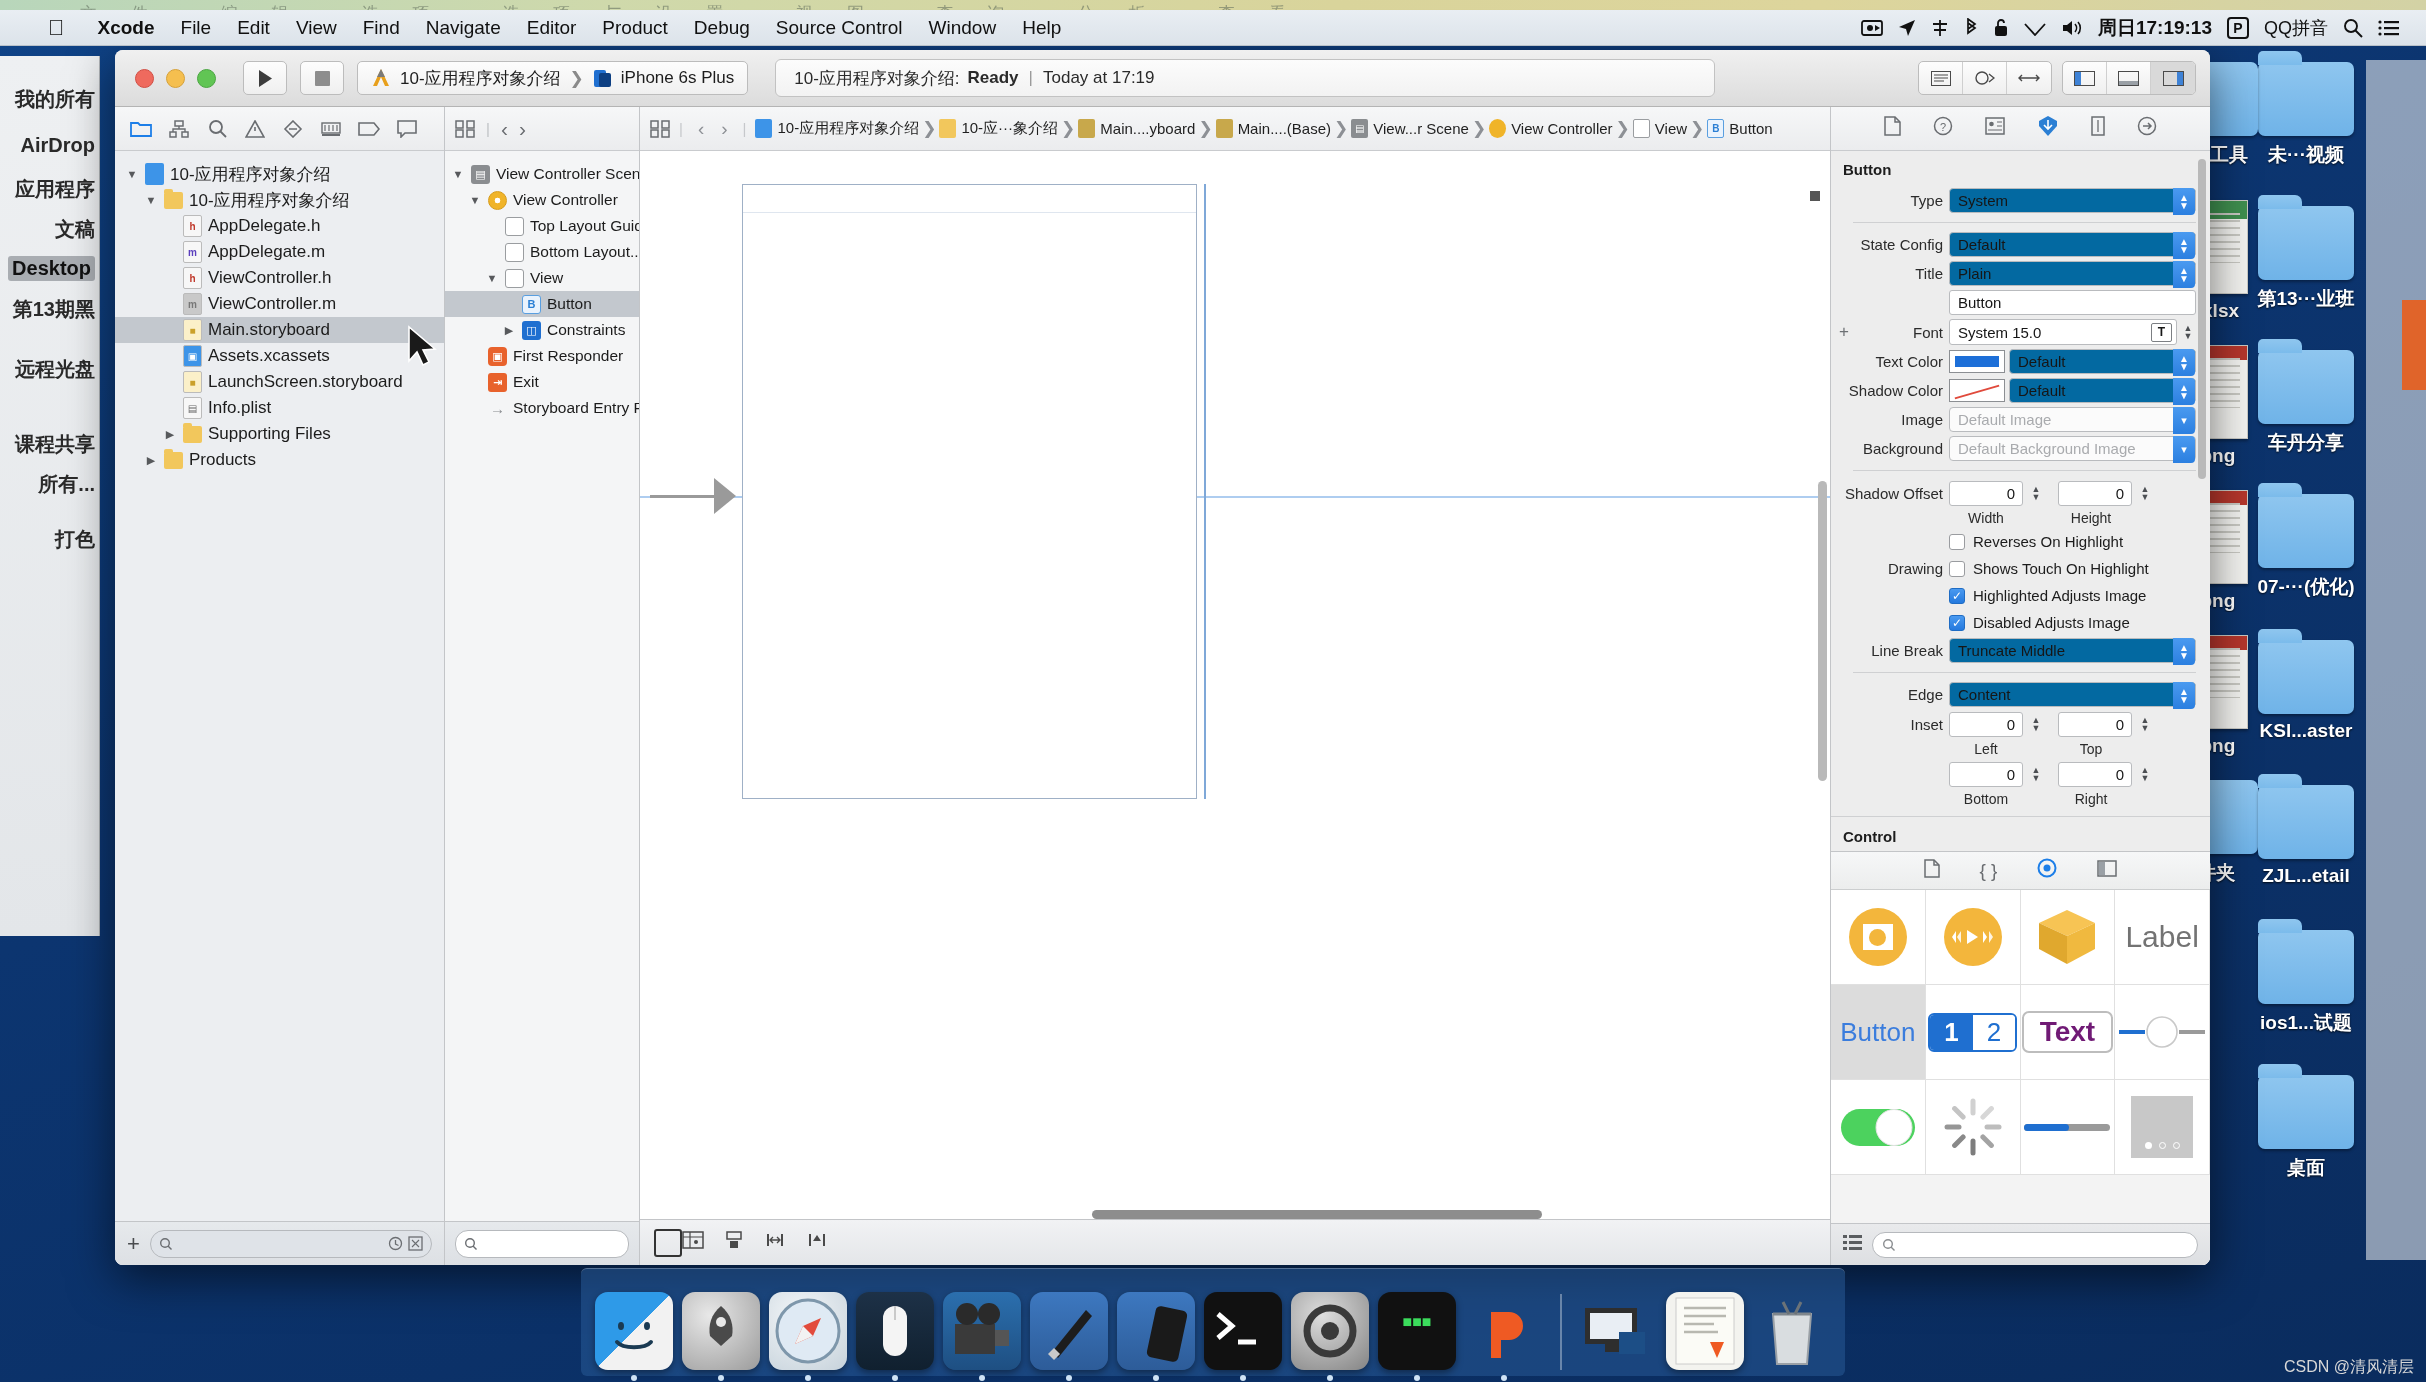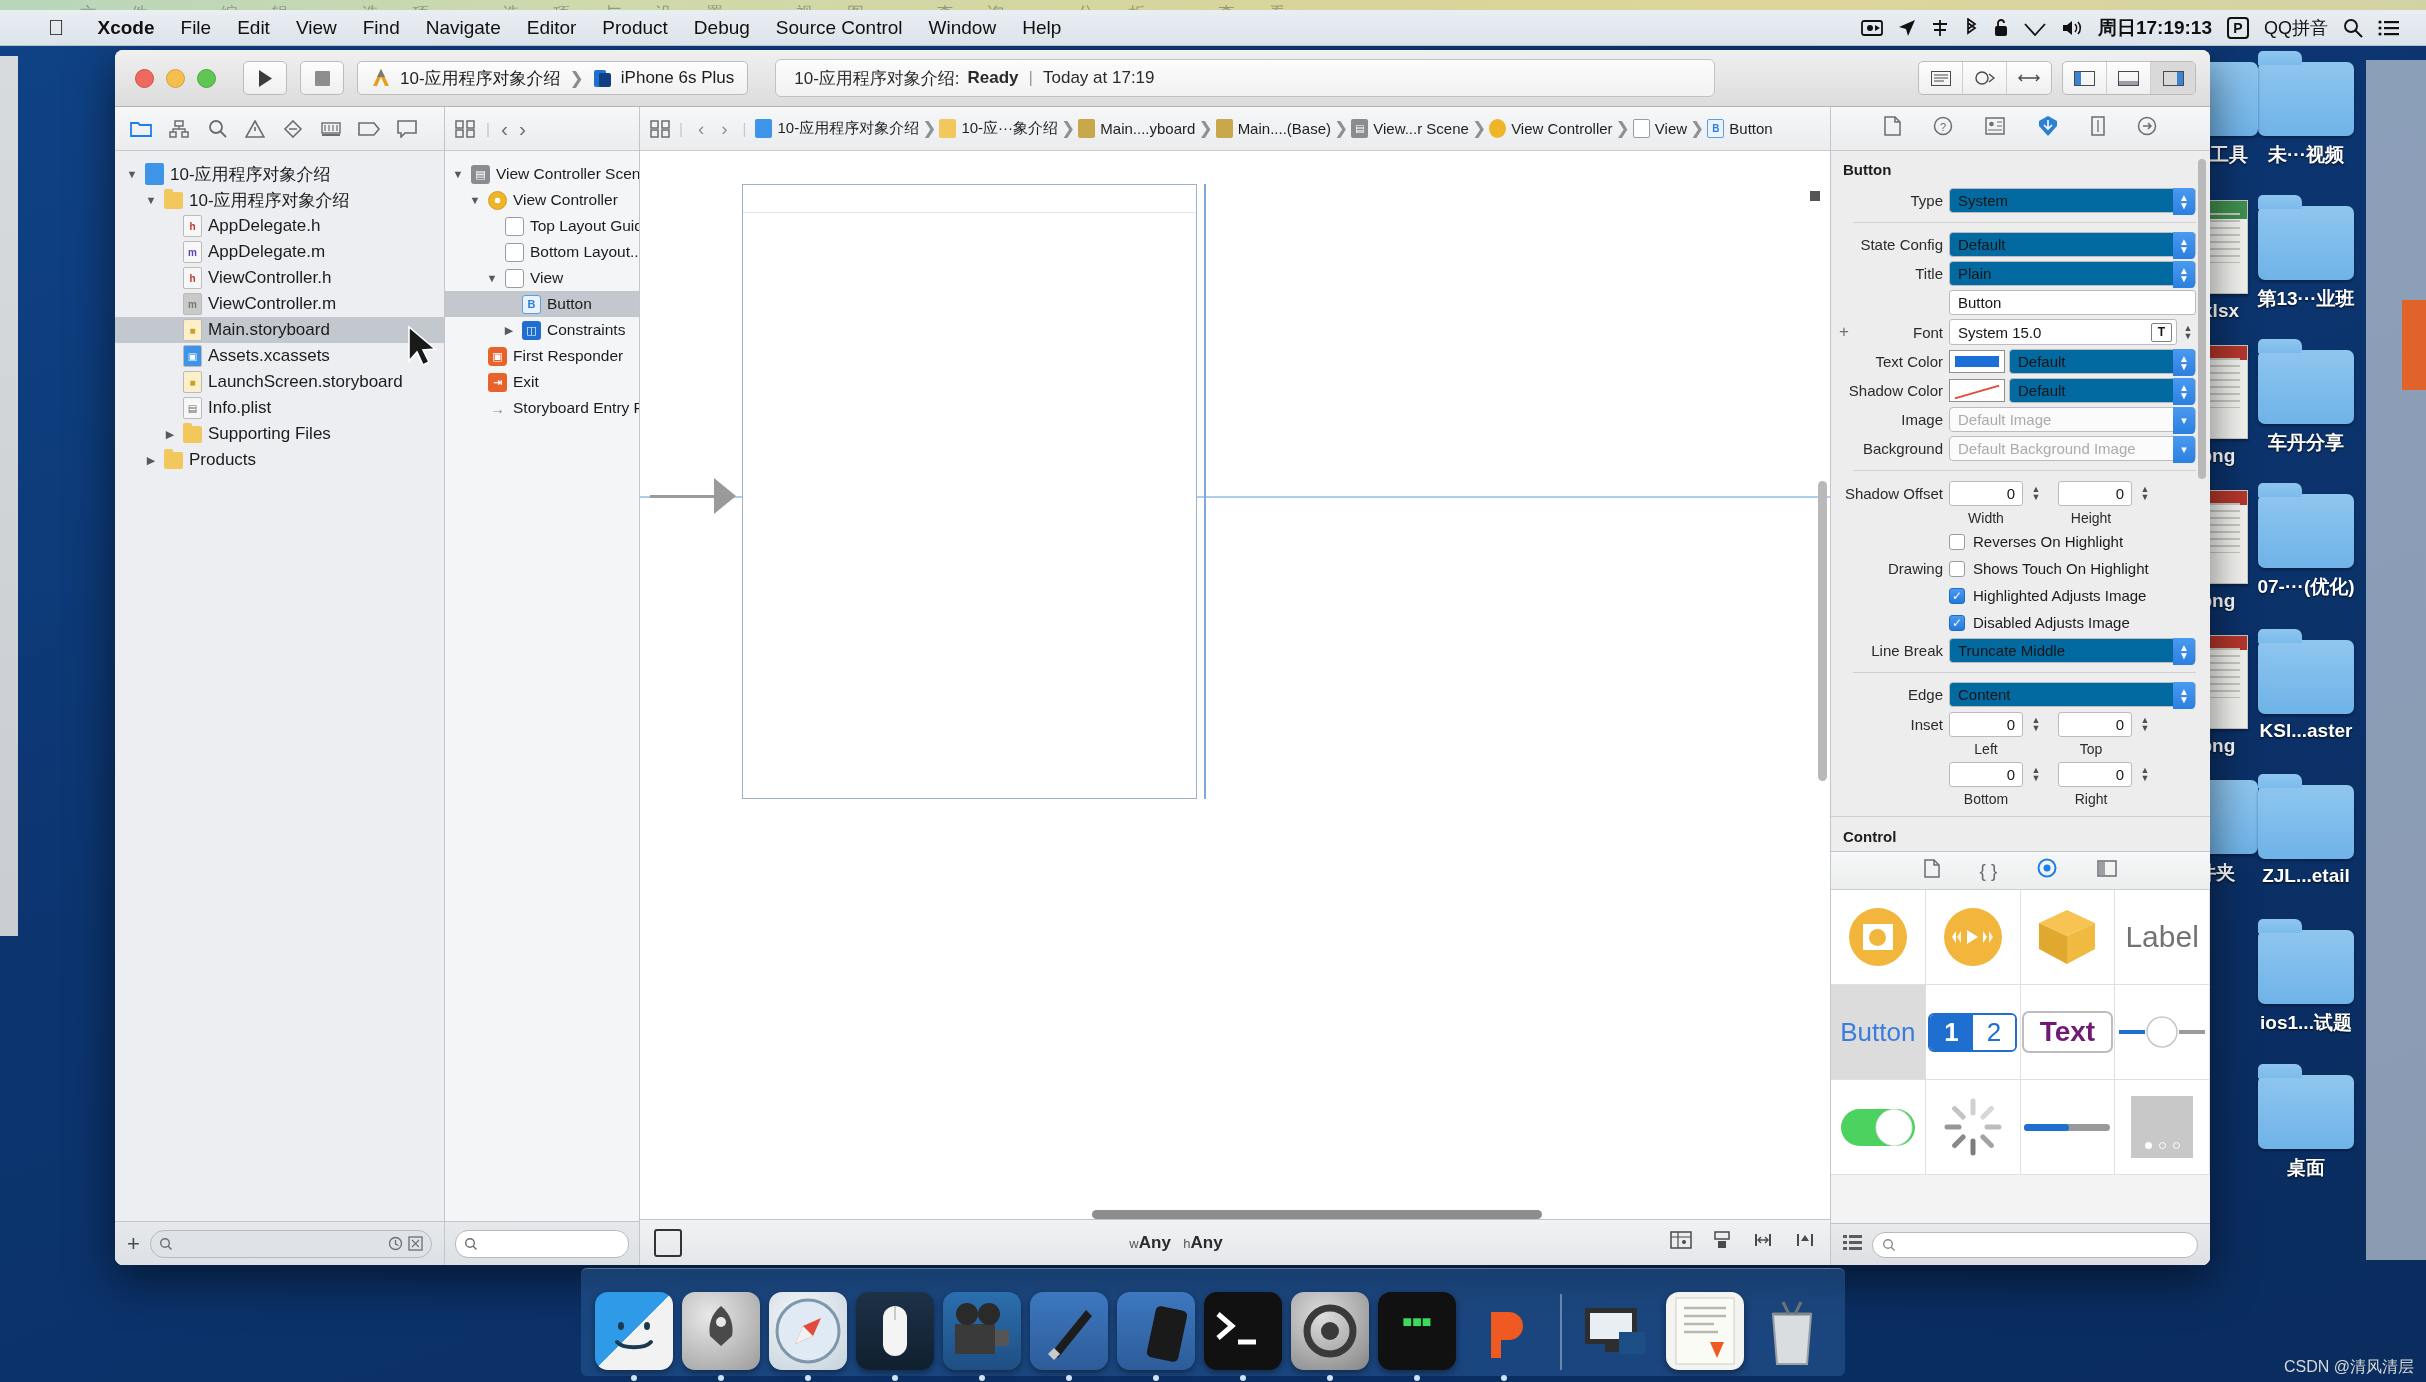--- a/index.html
+++ b/index.html
@@ -426,20 +426,32 @@
   </div>
   <div class="dicon" style="left:2246px; top:1075px;">
     <div class="folder"></div>
     <div class="lbl">桌面</div>
   </div>
 
   <div class="ghost-right"></div>
   <div class="orange-tab"></div>
 
   <div id="finder-left-strip"></div>
+  <div id="finder-left">
+    <div class="fsb" style="top:30px;">我的所有</div>
+    <div class="fsb" style="top:78px;">AirDrop</div>
+    <div class="fsb" style="top:120px;">应用程序</div>
+    <div class="fsb" style="top:160px;">文稿</div>
+    <div class="fsb sel" style="top:200px;">Desktop</div>
+    <div class="fsb" style="top:240px;">第13期黑</div>
+    <div class="fsb" style="top:300px;">远程光盘</div>
+    <div class="fsb" style="top:375px;">课程共享</div>
+    <div class="fsb" style="top:415px;">所有...</div>
+    <div class="fsb" style="top:470px;">打色</div>
+  </div>
 </div>
 
 <div id="menubar">
   <div class="apple"></div>
   <div class="mi app">Xcode</div>
   <div class="mi">File</div>
   <div class="mi">Edit</div>
   <div class="mi">View</div>
   <div class="mi">Find</div>
   <div class="mi">Navigate</div>
@@ -878,24 +890,20 @@
         </div>
 
         <div class="canvas-corner-dot"></div>
 
         <div id="canvas-scroll-v"></div>
       </div>
 
       <div id="editorbottom" style="position:relative;">
         <div class="hscroll"></div>
         <div class="devicebtn"></div>
-        <div class="sizeclass">
-          <span class="s">w</span><b>Any</b>
-          <span class="s" style="margin-left:8px;">h</span><b>Any</b>
-        </div>
         <div class="tools">
           <span>
             <svg width="22" height="18" viewBox="0 0 22 18">
                 <rect x="1" y="1" width="20" height="16" fill="none" stroke="#4a4a4a" stroke-width="1.5"></rect>
                 <path d="M1 6h20M8 1v16" stroke="#4a4a4a" stroke-width="1.2"></path>
                 <circle cx="14" cy="11" r="2" fill="#4a4a4a"></circle>
               </svg>
           </span>
           <span>
             <svg width="20" height="18" viewBox="0 0 20 18">

